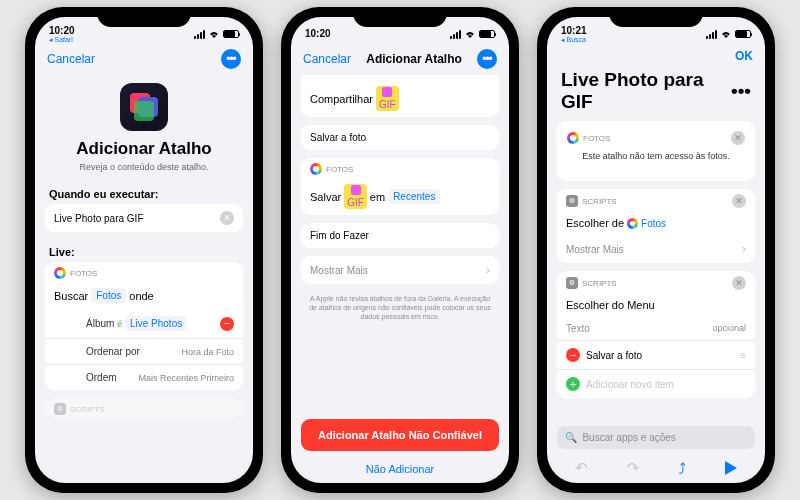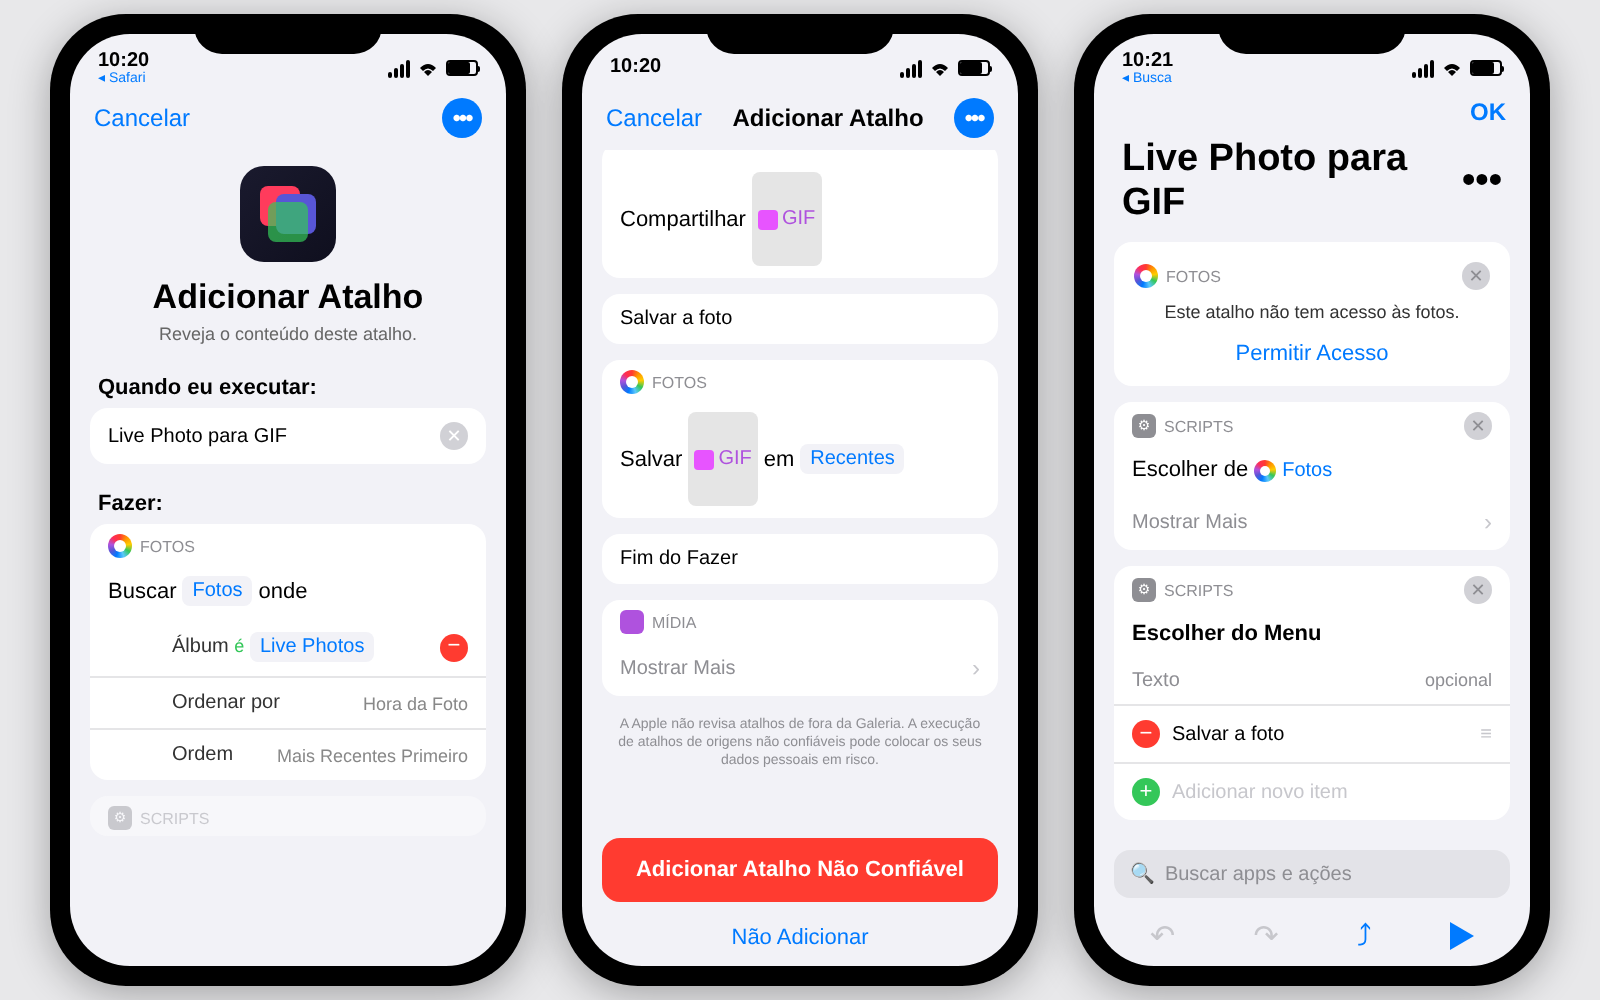--- a/index.html
+++ b/index.html
@@ -45,21 +45,21 @@
   .row .clear { width:14px; height:14px; background:#d1d1d6; border-radius:50%; color:#fff; font-size:9px; display:flex; align-items:center; justify-content:center; }
   
   .card-head { padding:5px 9px 3px; display:flex; align-items:center; gap:4px; font-size:8px; color:#8e8e93; text-transform:uppercase; justify-content:space-between;}
   .card-head .left { display:flex; align-items:center; gap:4px;}
   .photos-ico { width:12px; height:12px; background: conic-gradient(#ff3b30,#ff9500,#ffcc00,#34c759,#5ac8fa,#007aff,#5856d6,#af52de,#ff2d55,#ff3b30); border-radius:50%; position:relative; }
   .photos-ico::after { content:''; position:absolute; inset:3px; background:#fff; border-radius:50%; }
   .scripts-ico { width:12px; height:12px; background:#8e8e93; border-radius:3px; display:flex; align-items:center; justify-content:center; color:#fff; font-size:7px;}
   
   .pill-row { padding:6px 9px; font-size:11px; display:flex; align-items:center; gap:3px; flex-wrap:wrap; }
   .token { background:#f2f2f7; border-radius:4px; padding:2px 5px; font-size:10px; color:#007aff; display:inline-flex; align-items:center; gap:2px;}
-  .token.pink { background:#e5e5e5; color:#af52de; padding:18px 3px;}
+  .token.pink { background:#fde047; color:#af52de; padding:1px 3px;flex-direction:column;}
   .token.pink .pico { width:10px;height:10px;background:#e754ff;border-radius:2px;}
   .toggle { width:30px; height:17px; background:#e9e9eb; border-radius:10px; position:relative; }
   .toggle::after { content:''; position:absolute; width:15px; height:15px; background:#fff; border-radius:50%; top:1px; left:1px; box-shadow:0 1px 3px rgba(0,0,0,.2); }
   .minus { width:14px;height:14px;background:#ff3b30;border-radius:50%;color:#fff;display:flex;align-items:center;justify-content:center;font-size:11px;line-height:1;}
   .plus { width:14px;height:14px;background:#34c759;border-radius:50%;color:#fff;display:flex;align-items:center;justify-content:center;font-size:11px;line-height:1;}
   
   
   .footer-text { font-size:7px; color:#8e8e93; text-align:center; padding:2px 6px 6px; line-height:1.3; }
   .big-btn { background:#ff3b30; color:#fff; text-align:center; padding:10px; border-radius:9px; font-size:11px; font-weight:600; margin:4px 0; }
   .link-btn { color:#007aff; text-align:center; padding:8px; font-size:11px; }
@@ -121,21 +121,21 @@
         <h1>Adicionar Atalho</h1>
         <p>Reveja o conteúdo deste atalho.</p>
       </div>
       <div class="sect-label">Quando eu executar:</div>
       <div class="card">
         <div class="row">
             <span>Live Photo para GIF</span>
             <span class="clear">✕</span>
           </div>
       </div>
-      <div class="sect-label">Fazer:</div>
+      <div class="sect-label">Live:</div>
       <div class="card">
         <div class="card-head">
             <div class="left">
               <span class="photos-ico"></span>
               <span>FOTOS</span>
             </div>
           </div>
         <div class="pill-row">
           <span>Buscar</span>
           <span class="token">Fotos</span>
@@ -226,26 +226,20 @@
               <span>em</span>
               <span class="token">Recentes</span>
             </div>
         </div>
         <div class="card">
             <div class="row">
               <span>Fim do Fazer</span>
             </div>
           </div>
         <div class="card">
-          <div class="card-head">
-              <div class="left">
-                <span class="media-ico"></span>
-                <span>MÍDIA</span>
-              </div>
-            </div>
           <div class="row">
               <span style="color:#8e8e93">Mostrar Mais</span>
               <span class="chev">›</span>
             </div>
         </div>
         <div class="footer-text">A Apple não revisa atalhos de fora da Galeria. A execução de atalhos de origens não confiáveis pode colocar os seus dados pessoais em risco.</div>
       </div>
       <div class="big-btn">Adicionar Atalho Não Confiável</div>
       <div class="link-btn">Não Adicionar</div>
     </div>
@@ -286,21 +280,20 @@
       <div style="flex:1;overflow:hidden;">
         <div class="warn-card">
           <div class="card-head" style="padding:0;justify-content:space-between;">
               <div class="left">
                 <span class="photos-ico"></span>
                 <span>FOTOS</span>
               </div>
               <span class="del-x">✕</span>
             </div>
           <div class="msg">Este atalho não tem acesso às fotos.</div>
-          <div class="link">Permitir Acesso</div>
         </div>
         <div class="card">
           <div class="card-head">
               <div class="left">
                 <span class="scripts-ico">⚙</span>
                 <span>SCRIPTS</span>
               </div>
               <span class="del-x">✕</span>
             </div>
           <div class="pill-row">
@@ -314,21 +307,21 @@
             </div>
         </div>
         <div class="card">
           <div class="card-head">
               <div class="left">
                 <span class="scripts-ico">⚙</span>
                 <span>SCRIPTS</span>
               </div>
               <span class="del-x">✕</span>
             </div>
-          <div class="pill-row" style="font-weight:700">
+          <div class="pill-row" style="font-weight:400">
               <span>Escolher do Menu</span>
             </div>
           <div class="subrow">
               <span>Texto</span>
               <span class="opt">opcional</span>
             </div>
           <div class="row">
               <span style="display:flex;align-items:center;gap:6px">
                 <span class="minus">−</span>
                 <span>Salvar a foto</span>

